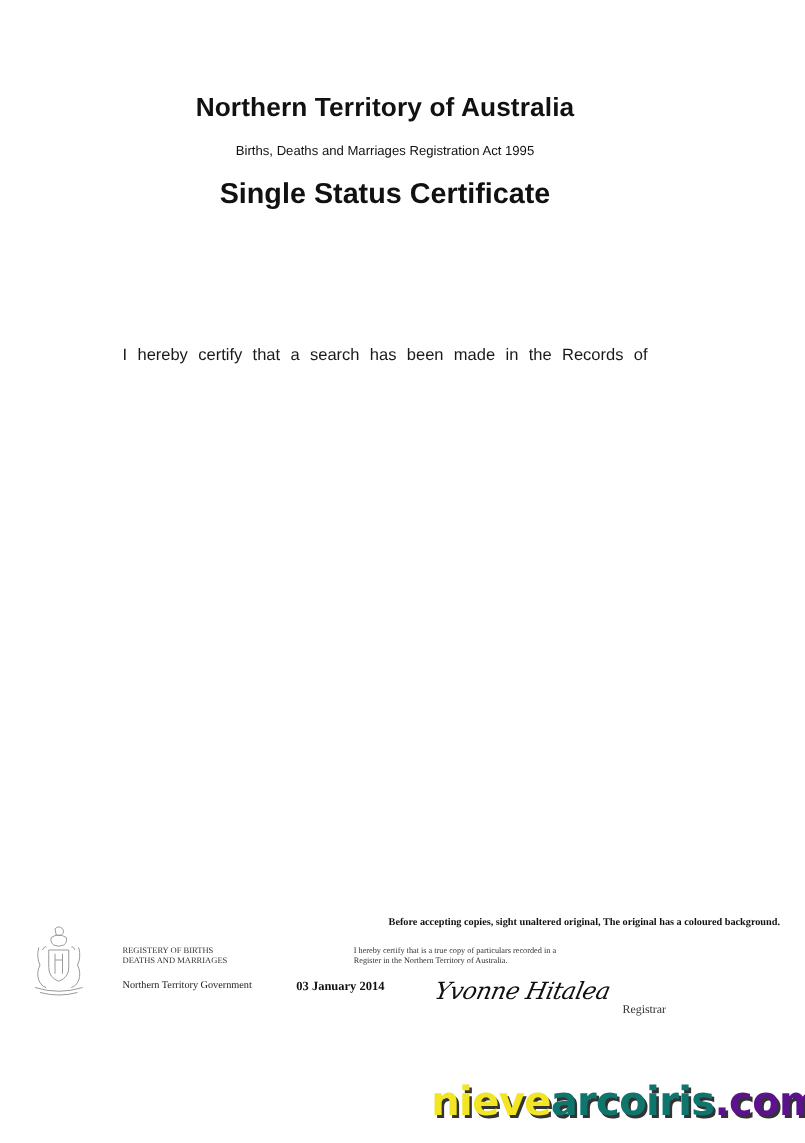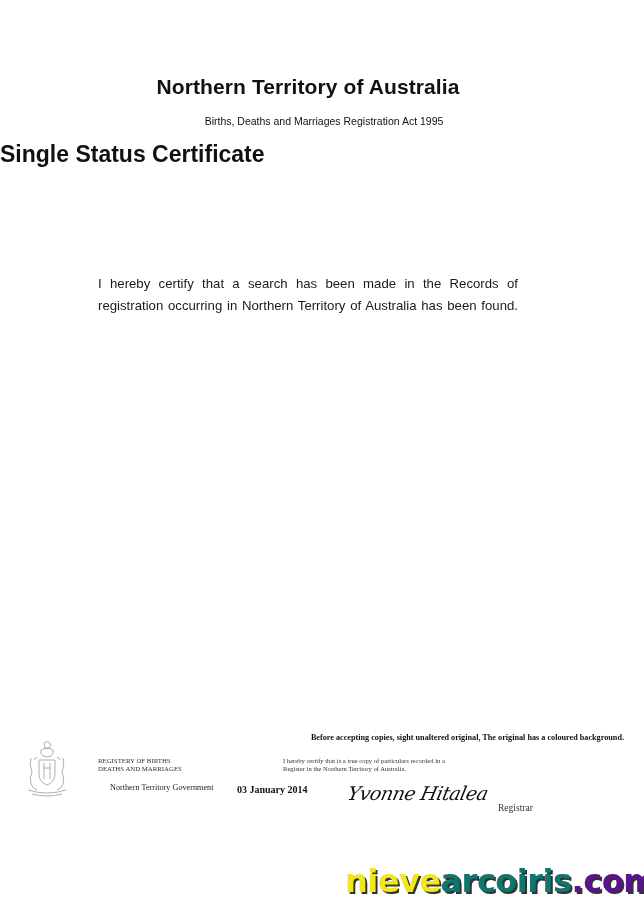--- a/index.html
+++ b/index.html
@@ -20,24 +20,24 @@
       left: 0; width: 616px; top: 75px;
       text-align: center;
       font-weight: bold;
       font-size: 21px;
       letter-spacing: 0.1px;
     }
     .subtitle {
       left: 0; width: 616px; top: 115px;
       text-align: center;
       font-size: 10.5px;
-      margin-left: 16px;
     }
     .cert-title {
       left: 0; width: 616px; top: 141px;
+      text-align: center;
       font-weight: bold;
       font-size: 23px;
     }
     .body-text {
       left: 98px; width: 420px; top: 273px;
       font-size: 13.2px;
       line-height: 21.5px;
       text-align: justify;
       text-align-last: justify;
       color: #1a1a1a;
@@ -55,21 +55,21 @@
     }
     .registry {
       left: 98px; top: 757px;
       font-family: "Liberation Serif", serif;
       font-size: 6.8px;
       line-height: 8px;
       color: #333;
       text-transform: uppercase;
     }
     .gov {
-      left: 110px; top: 783px;
+      left: 98px; top: 783px;
       font-family: "Liberation Serif", serif;
       font-size: 8.2px;
       color: #222;
     }
     .date {
       left: 237px; top: 784px;
       font-family: "Liberation Serif", serif;
       font-weight: bold;
       font-size: 10px;
     }
@@ -110,21 +110,20 @@
   </style>
 </head>
 <body>
 
 <div class="abs title">Northern Territory of Australia</div>
 <div class="abs subtitle">Births, Deaths and Marriages Registration Act 1995</div>
 <div class="abs cert-title">Single Status Certificate</div>
 
 <div class="abs body-text">
   <span class="body-line">I hereby certify that a search has been made in the Records of</span>
-  <span class="body-line">registration occurring in Northern Territory of Australia has been found.</span>
 </div>
 
 <div class="abs notice">Before accepting copies, sight unaltered original, The original has a coloured background.</div>
 
 <div class="abs crest">
   <svg width="50" height="62" viewBox="0 0 50 62">
     <g fill="none" stroke="#9a9a9a" stroke-width="0.8">
       <path d="M22 3 q3 -3 6 0 q2 3 -1 5 q-2 1 -4 0 z"></path>
       <path d="M19 10 q6 -4 12 0 q1 4 -2 6 q-4 2 -8 0 q-3 -2 -2 -6 z"></path>
       <path d="M17 20 h16 v14 q0 8 -8 11 q-8 -3 -8 -11 z"></path>

